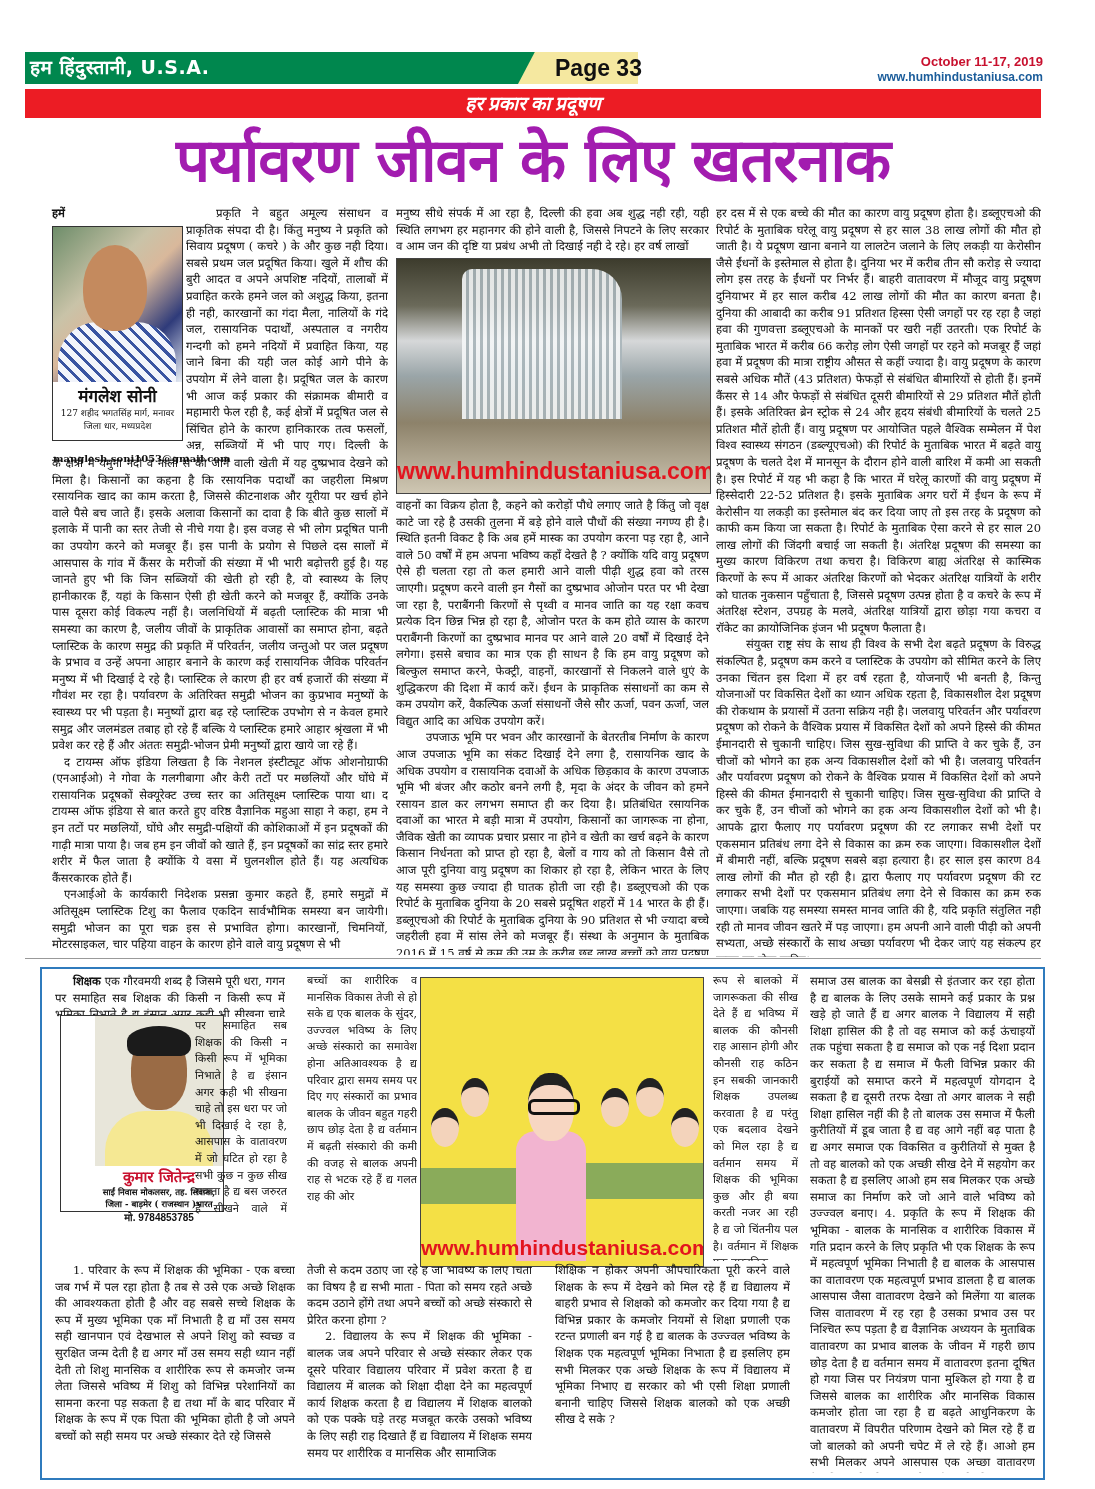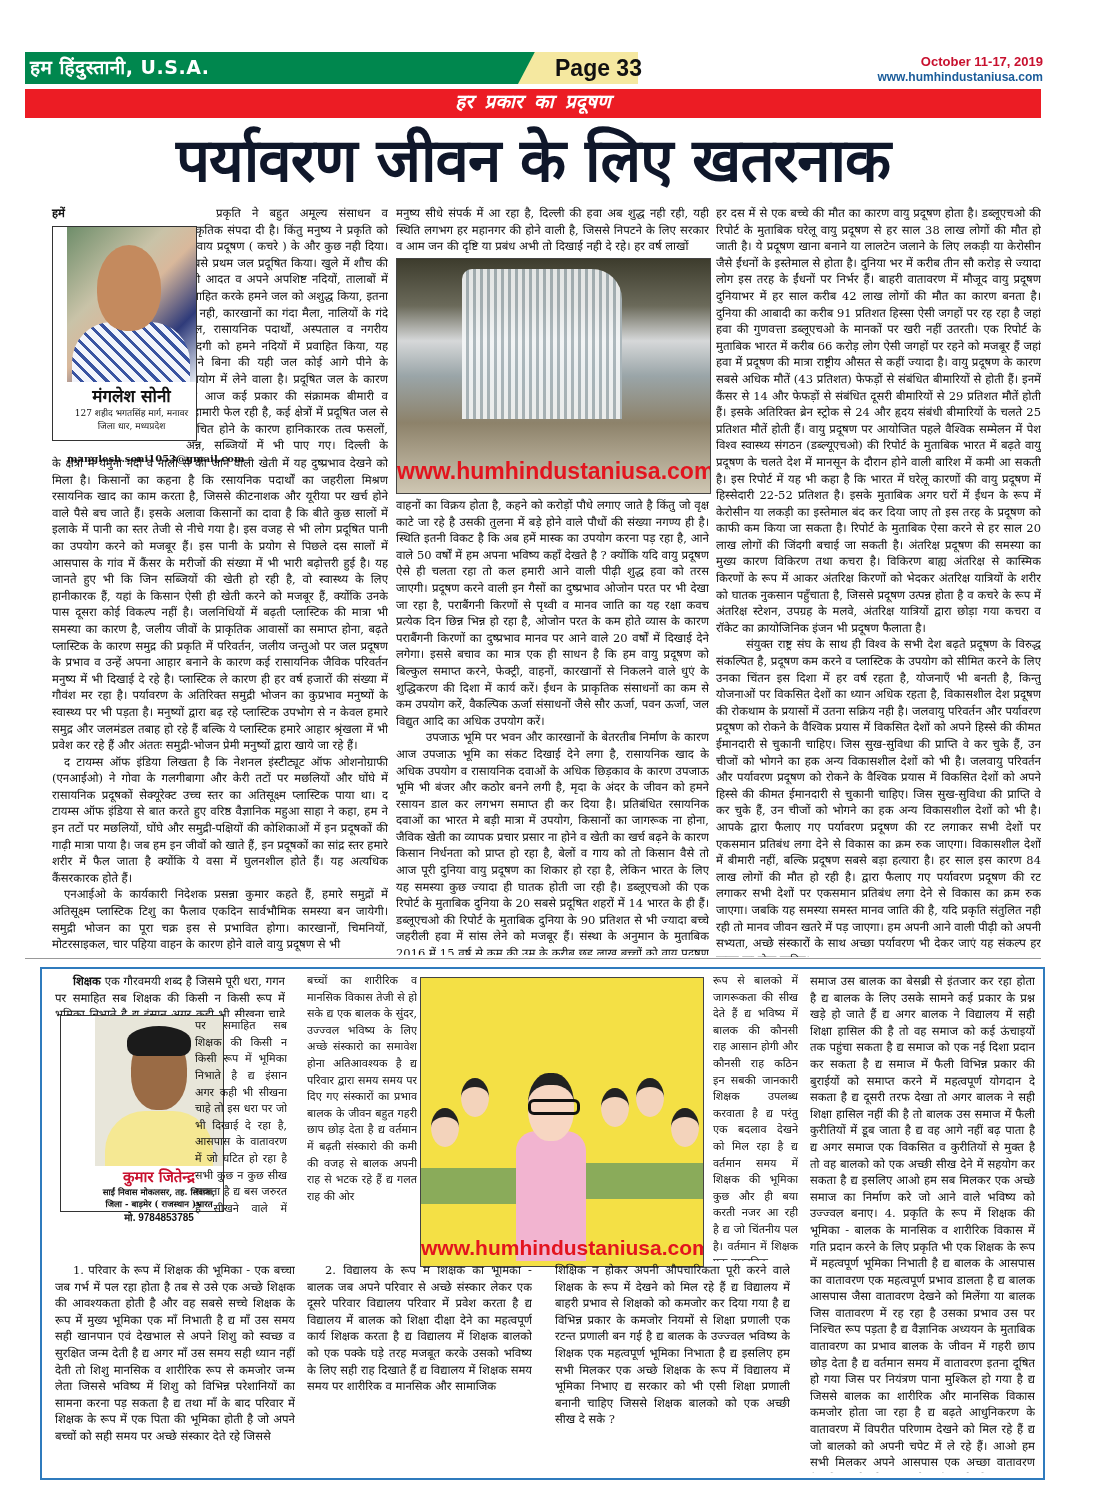--- a/index.html
+++ b/index.html
@@ -3,25 +3,25 @@
 <meta charset="utf-8">
 <style>
   html,body{margin:0;padding:0;background:#fff;}
   body{width:1095px;height:1489px;position:relative;overflow:hidden;font-family:"DejaVu Serif","Liberation Serif",serif;color:#111;}
   .masthead{position:absolute;left:25px;top:52px;width:612px;height:32px;background:#00874e;}
   .brand{position:absolute;left:30px;top:54px;color:#fff;font-family:"DejaVu Sans",sans-serif;font-weight:bold;font-size:19px;letter-spacing:0.5px;}
   .pagebox{position:absolute;left:518px;top:52px;width:120px;height:32px;background:#f5e8a0;clip-path:polygon(14% 0,100% 0,100% 100%,0 100%);}
   .pagelabel{position:absolute;left:555px;top:55px;font-family:"Liberation Sans",sans-serif;font-weight:bold;font-size:23px;color:#111;}
   .dateline{position:absolute;right:52px;top:54px;font-family:"Liberation Sans",sans-serif;font-weight:bold;font-size:13px;color:#c8102e;text-align:left;}
   .site{position:absolute;right:52px;top:70px;font-family:"Liberation Sans",sans-serif;font-weight:bold;font-size:12px;color:#1a5c9a;text-align:right;}
-  .redbar{position:absolute;left:25px;top:89px;width:1016px;height:29px;background:#ec1c24;color:#fff;text-align:center;font-family:Liberation Mono, monospace;font-weight:bold;font-size:19px;line-height:29px;font-style:italic;}
-  .headline{position:absolute;left:25px;top:124px;width:1016px;text-align:center;font-family:"DejaVu Sans",sans-serif;font-weight:bold;font-size:60px;line-height:72px;color:#0f172a;letter-spacing:-1px;}
+  .redbar{position:absolute;left:25px;top:89px;width:1016px;height:29px;background:#ec1c24;color:#fff;text-align:center;font-family:Liberation Serif, serif;font-weight:bold;font-size:19px;line-height:29px;font-style:italic;}
+  .headline{position:absolute;left:25px;top:124px;width:1016px;text-align:center;font-family:"DejaVu Sans",sans-serif;font-weight:bold;font-size:60px;line-height:72px;color:#a21caf;letter-spacing:-1px;}
   .col{position:absolute;font-size:11.5px;line-height:16.6px;text-align:justify;color:#111;}
   .col p{margin:0;}
-  .photo-author{position:absolute;left:52px;top:226px;width:129px;height:213px;border:1px solid #333;background:#fff;padding-left:14px;}
+  .photo-author{position:absolute;left:52px;top:226px;width:129px;height:213px;border:1px solid #333;background:#fff;}
   .photo-author .img{width:129px;height:155px;background:linear-gradient(135deg,#6e8d6a 0%,#c9c3a8 35%,#d9b89b 50%,#2f3b7a 75%,#e8eef6 100%);position:relative;}
   .face{position:absolute;left:30px;top:18px;width:64px;height:86px;border-radius:50% 50% 45% 45%;background:#c48a5e;}
   .shirt{position:absolute;left:5px;top:95px;width:118px;height:60px;border-radius:40px 40px 0 0;background:repeating-linear-gradient(45deg,#f2f4fb 0 6px,#3953a1 6px 9px);}
   .cap-name{text-align:center;font-weight:bold;font-size:17px;margin-top:2px;}
   .cap-line{text-align:center;font-size:9px;line-height:13px;}
   .cap-email{text-align:center;font-size:10px;font-weight:bold;margin-top:20px;}
   .photo-waste{position:absolute;left:396px;top:258px;width:313px;height:234px;border:1px solid #444;background:linear-gradient(180deg,#3d3c2d 0%,#6b6a5a 20%,#d6d8d9 35%,#9aa5a8 50%,#8d826a 70%,#cfc7b3 100%);overflow:hidden;}
   .waterfall{position:absolute;left:65px;top:10px;width:160px;height:150px;background:repeating-linear-gradient(90deg,#f5f7f8 0 4px,#a9b5ba 4px 7px);opacity:.9;border-radius:10px 30px 0 0;}
   .waste-url{position:absolute;left:0;bottom:8px;width:100%;text-align:center;font-family:"Liberation Sans",sans-serif;font-weight:bold;font-size:23px;color:#e3141e;}
   .divider{position:absolute;left:25px;top:958px;width:1016px;height:0;border-top:1px solid #999;}
@@ -118,20 +118,21 @@
   <p style="margin-top:-33px;">एक गौरवमयी शब्द है जिसमे पूरी धरा, गगन पर समाहित सब शिक्षक की किसी न किसी रूप में भूमिका निभाते है द्य इंसान अगर कही भी सीखना चाहे तो इस धरा पर जो भी दिखाई दे रहा है, आसपास के वातावरण में जो घटित हो रहा है सभी कुछ न कुछ सीख सकता है द्य बस जरुरत है सीखने वाले में जुनून, उत्साह जिज्ञासा हो द्य परन्तु वर्तमान में सब कुछ बदल गया है द्य वर्तमान में जरुरत है सच्चे शिक्षक की जो आधुनिकता के वातावरण से भविष्य की राह आसान बना सके ? आईए मित्रों जानते हैं शिक्षक के रूप विभिन्न रूपों के बारे :</p>
 </div>
 <div class="col" style="left:55px;top:1262px;width:240px;height:210px;overflow:hidden;text-indent:18px;">
   <p>1. परिवार के रूप में शिक्षक की भूमिका - एक बच्चा जब गर्भ में पल रहा होता है तब से उसे एक अच्छे शिक्षक की आवश्यकता होती है और वह सबसे सच्चे शिक्षक के रूप में मुख्य भूमिका एक माँ निभाती है द्य माँ उस समय सही खानपान एवं देखभाल से अपने शिशु को स्वच्छ व सुरक्षित जन्म देती है द्य अगर माँ उस समय सही ध्यान नहीं देती तो शिशु मानसिक व शारीरिक रूप से कमजोर जन्म लेता जिससे भविष्य में शिशु को विभिन्न परेशानियों का सामना करना पड़ सकता है द्य तथा माँ के बाद परिवार में शिक्षक के रूप में एक पिता की भूमिका होती है जो अपने बच्चों को सही समय पर अच्छे संस्कार देते रहे जिससे</p>
 </div>
 
 <div class="col" style="left:307px;top:973px;width:110px;height:288px;overflow:hidden;font-size:11px;">
   <p>बच्चों का शारीरिक व मानसिक विकास तेजी से हो सके द्य एक बालक के सुंदर, उज्ज्वल भविष्य के लिए अच्छे संस्कारो का समावेश होना अतिआवश्यक है द्य परिवार द्वारा समय समय पर दिए गए संस्कारों का प्रभाव बालक के जीवन बहुत गहरी छाप छोड़ देता है द्य वर्तमान में बढ़ती संस्कारो की कमी की वजह से बालक अपनी राह से भटक रहे हैं द्य गलत राह की ओर</p>
 </div>
 <div class="col" style="left:307px;top:1262px;width:225px;height:210px;overflow:hidden;">
+  <p>तेजी से कदम उठाए जा रहे हैं जो भविष्य के लिए चिंता का विषय है द्य सभी माता - पिता को समय रहते अच्छे कदम उठाने होंगे तथा अपने बच्चों को अच्छे संस्कारो से प्रेरित करना होगा ?</p>
   <p style="text-indent:18px;">2. विद्यालय के रूप में शिक्षक की भूमिका - बालक जब अपने परिवार से अच्छे संस्कार लेकर एक दूसरे परिवार विद्यालय परिवार में प्रवेश करता है द्य विद्यालय में बालक को शिक्षा दीक्षा देने का महत्वपूर्ण कार्य शिक्षक करता है द्य विद्यालय में शिक्षक बालको को एक पक्के घड़े तरह मजबूत करके उसको भविष्य के लिए सही राह दिखाते हैं द्य विद्यालय में शिक्षक समय समय पर शारीरिक व मानसिक और सामाजिक</p>
 </div>
 
 <div class="cartoon">
   <div class="desk" style="left:0;top:190px;width:95px;"></div>
   <div class="desk" style="left:160px;top:185px;width:122px;"></div>
   <div class="student" style="left:10px;top:130px;"></div>
   <div class="student" style="left:40px;top:100px;"></div>
   <div class="student" style="left:180px;top:110px;"></div>
   <div class="student" style="left:215px;top:100px;"></div>

